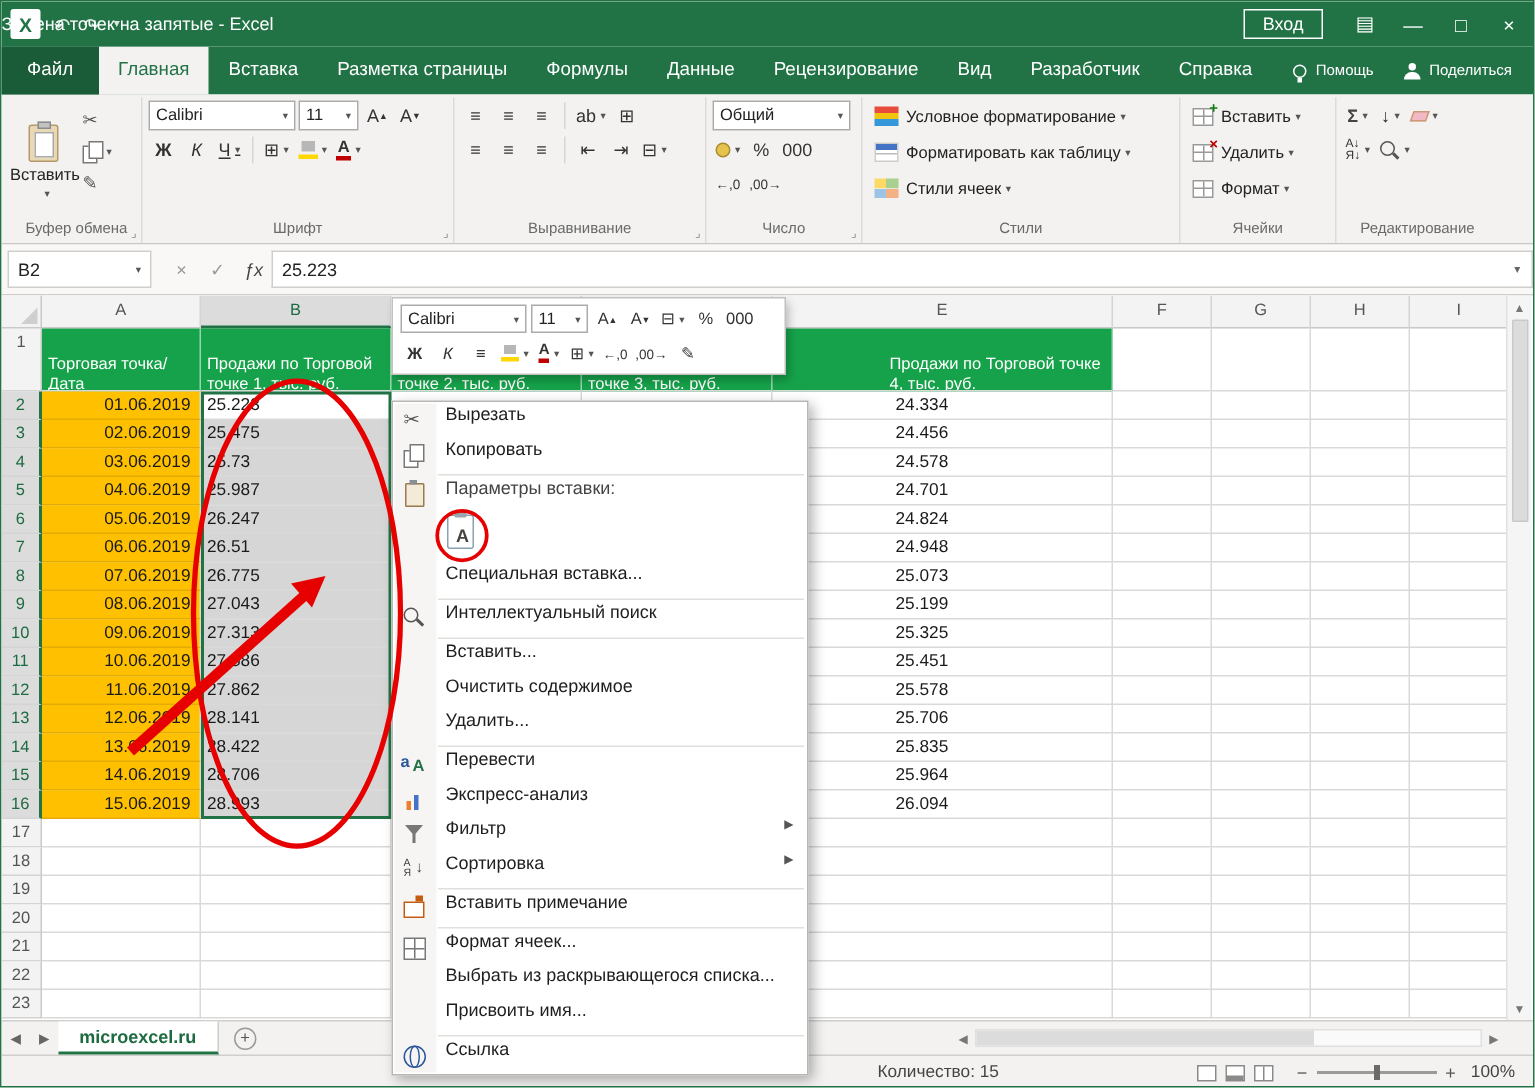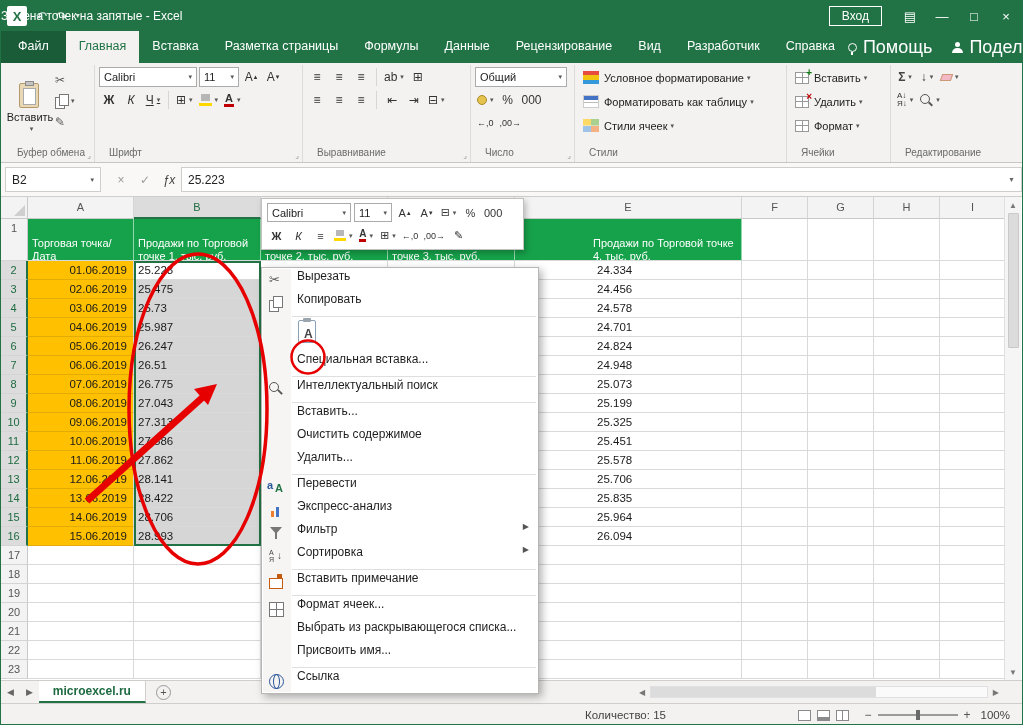--- a/index.html
+++ b/index.html
@@ -15,32 +15,32 @@
 .title-text{position:absolute;left:0;right:0;font-size:12px;color:#fff}
 .tb-right{margin-left:auto;display:flex;align-items:center;height:100%;z-index:2}
 .signin{border:1px solid #fff;padding:2px 12px;font-size:12px;margin-right:12px}
 .wbtn{width:32px;height:30px;display:flex;align-items:center;justify-content:center;font-size:13px;color:#fff}
 
 .tabbar{height:32px;background:#217346;display:flex;align-items:stretch;color:#fff}
 .rtab{padding:8px 13px 8px;font-size:12.5px;white-space:nowrap}
 .rtab-file{padding:8px 17px;background:#1a5c38}
 .rtab-active{background:#f3f2f1;color:#217346}
 .tabbar-right{margin-left:auto;display:flex;align-items:center;gap:20px;padding-right:14px}
-.tr-item{display:flex;align-items:center;gap:6px;font-size:18px}
+.tr-item{display:flex;align-items:center;gap:6px;font-size:10px}
 .bulb{width:9px;height:9px;border:1.5px solid #fff;border-radius:50%;position:relative;display:inline-block}
 .bulb::after{content:"";position:absolute;left:2px;bottom:-4px;width:2.5px;height:3px;background:#fff}
 .person{width:11px;height:11px;position:relative;display:inline-block}
 .person::before{content:"";position:absolute;width:5px;height:5px;border-radius:50%;background:#fff;left:3px;top:0}
 .person::after{content:"";position:absolute;width:11px;height:5px;border-radius:5px 5px 0 0;background:#fff;bottom:0;left:0}
 
 .ribbon{height:100px;background:#f3f2f1;display:flex;border-bottom:1px solid #c8c6c4;padding:2px 0 0 2px;overflow:hidden}
 .rgroup{display:flex;flex-direction:column;border-right:1px solid #dddbd9;padding:2px 4px 0;flex:none}
 .gbody{flex:1;display:flex}
 .gcol{flex-direction:column;gap:3px}
-.glabel{height:15px;font-size:10px;color:#6a6a6a;position:relative;padding:0 10px;white-space:nowrap}
+.glabel{height:15px;font-size:10px;color:#6a6a6a;text-align:center;position:relative;padding:0 10px;white-space:nowrap}
 .dlg{position:absolute;right:-1px;bottom:2px;font-size:8px;color:#888}
 .grow-r{display:flex;align-items:center;gap:2px}
 .combo{border:1px solid #ababab;background:#fff;padding:1px 4px;display:inline-flex;align-items:center;font-size:11px;height:20px}
 .tbtn{min-width:20px;height:20px;display:inline-flex;align-items:center;justify-content:center;font-size:12px;color:#333;padding:0 2px}
 .tbtn.sm{font-size:9px}
 .ss{font-size:7px;vertical-align:top;margin-left:1px}
 .vsep{width:1px;height:18px;background:#d8d6d4;margin:0 3px}
 .pastecol{display:flex;flex-direction:column;align-items:center;justify-content:center;width:46px;font-size:11px;gap:2px}
 .bigclip{position:relative;width:24px;height:28px;display:inline-block}
 .bc-board{position:absolute;left:1px;top:2px;width:20px;height:25px;background:#e9d8b6;border:1px solid #b49a6a;border-radius:2px}
@@ -793,20 +793,24 @@
 <div class="ctxmenu">
     <div class="mi">
       <div class="mic scissors-icon"></div>
       <div class="mtext">Вырезать</div>
     </div>
     <div class="mi">
       <div class="mic copy-icon"></div>
       <div class="mtext">Копировать</div>
     </div>
     <div class="msep"></div>
+    <div class="mi mlabel">
+      <div class="mic clipboard-icon"></div>
+      <div class="mtext">Параметры вставки:</div>
+    </div>
     <div class="mi paste-row">
       <div class="mic"></div>
       <div class="paste-opt">
         <div class="pclip"></div>
         <div class="pA">А</div>
       </div>
     </div>
     <div class="mi">
       <div class="mic "></div>
       <div class="mtext">Специальная вставка...</div>

